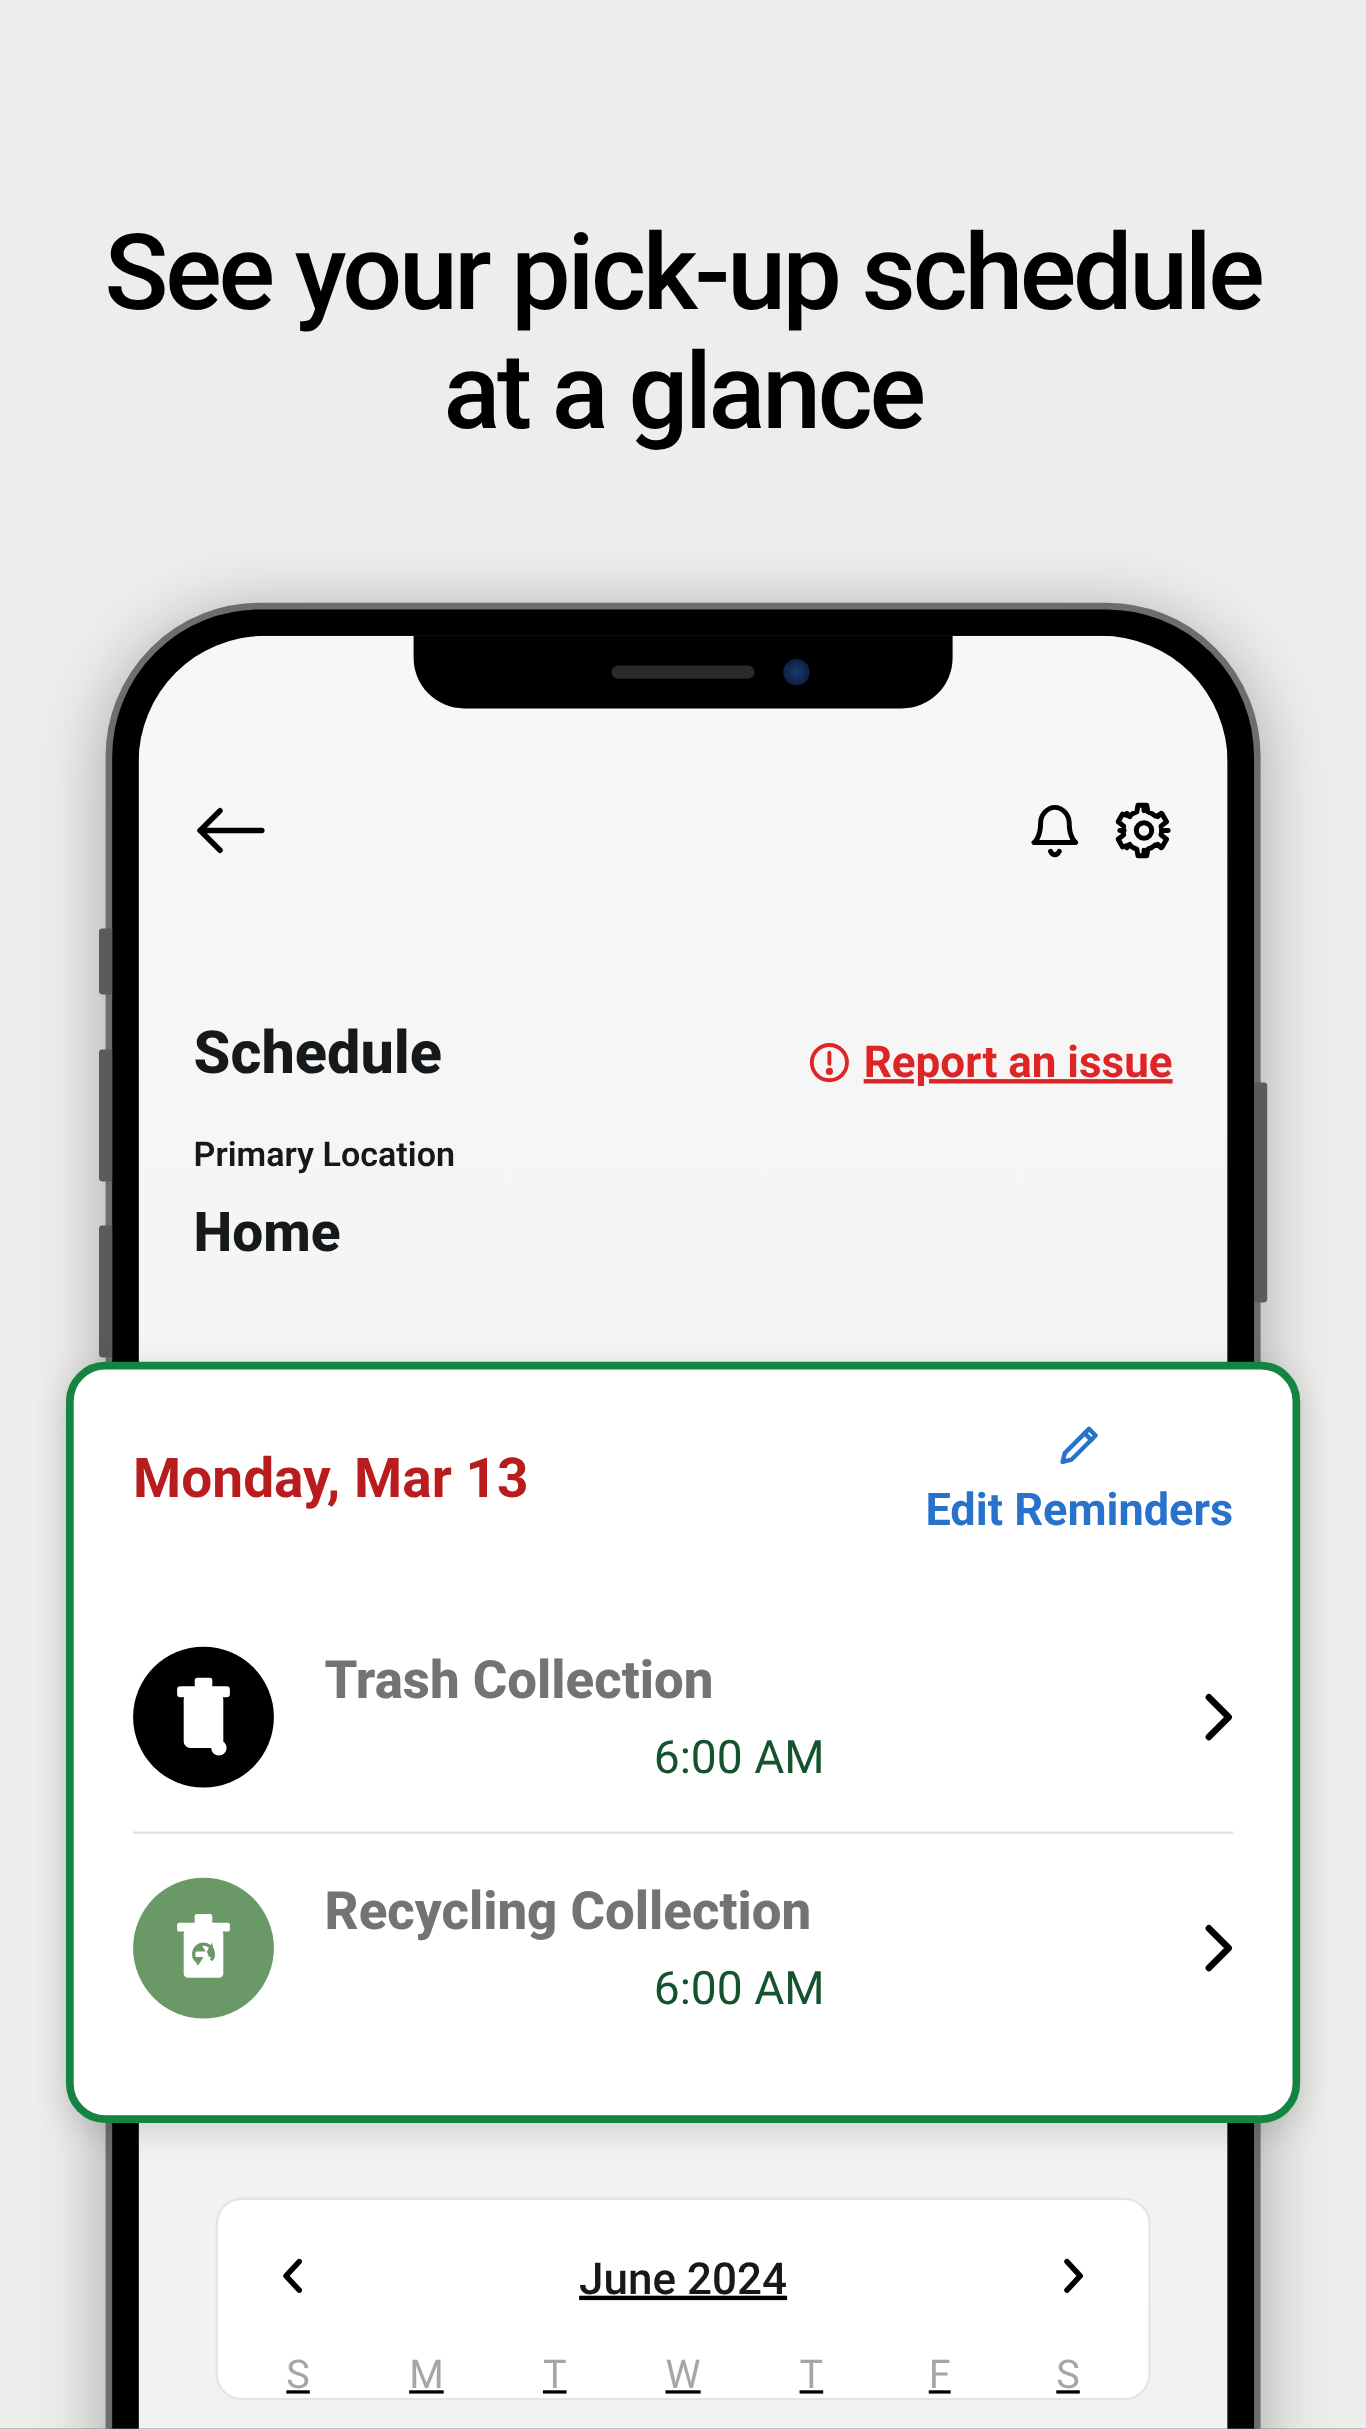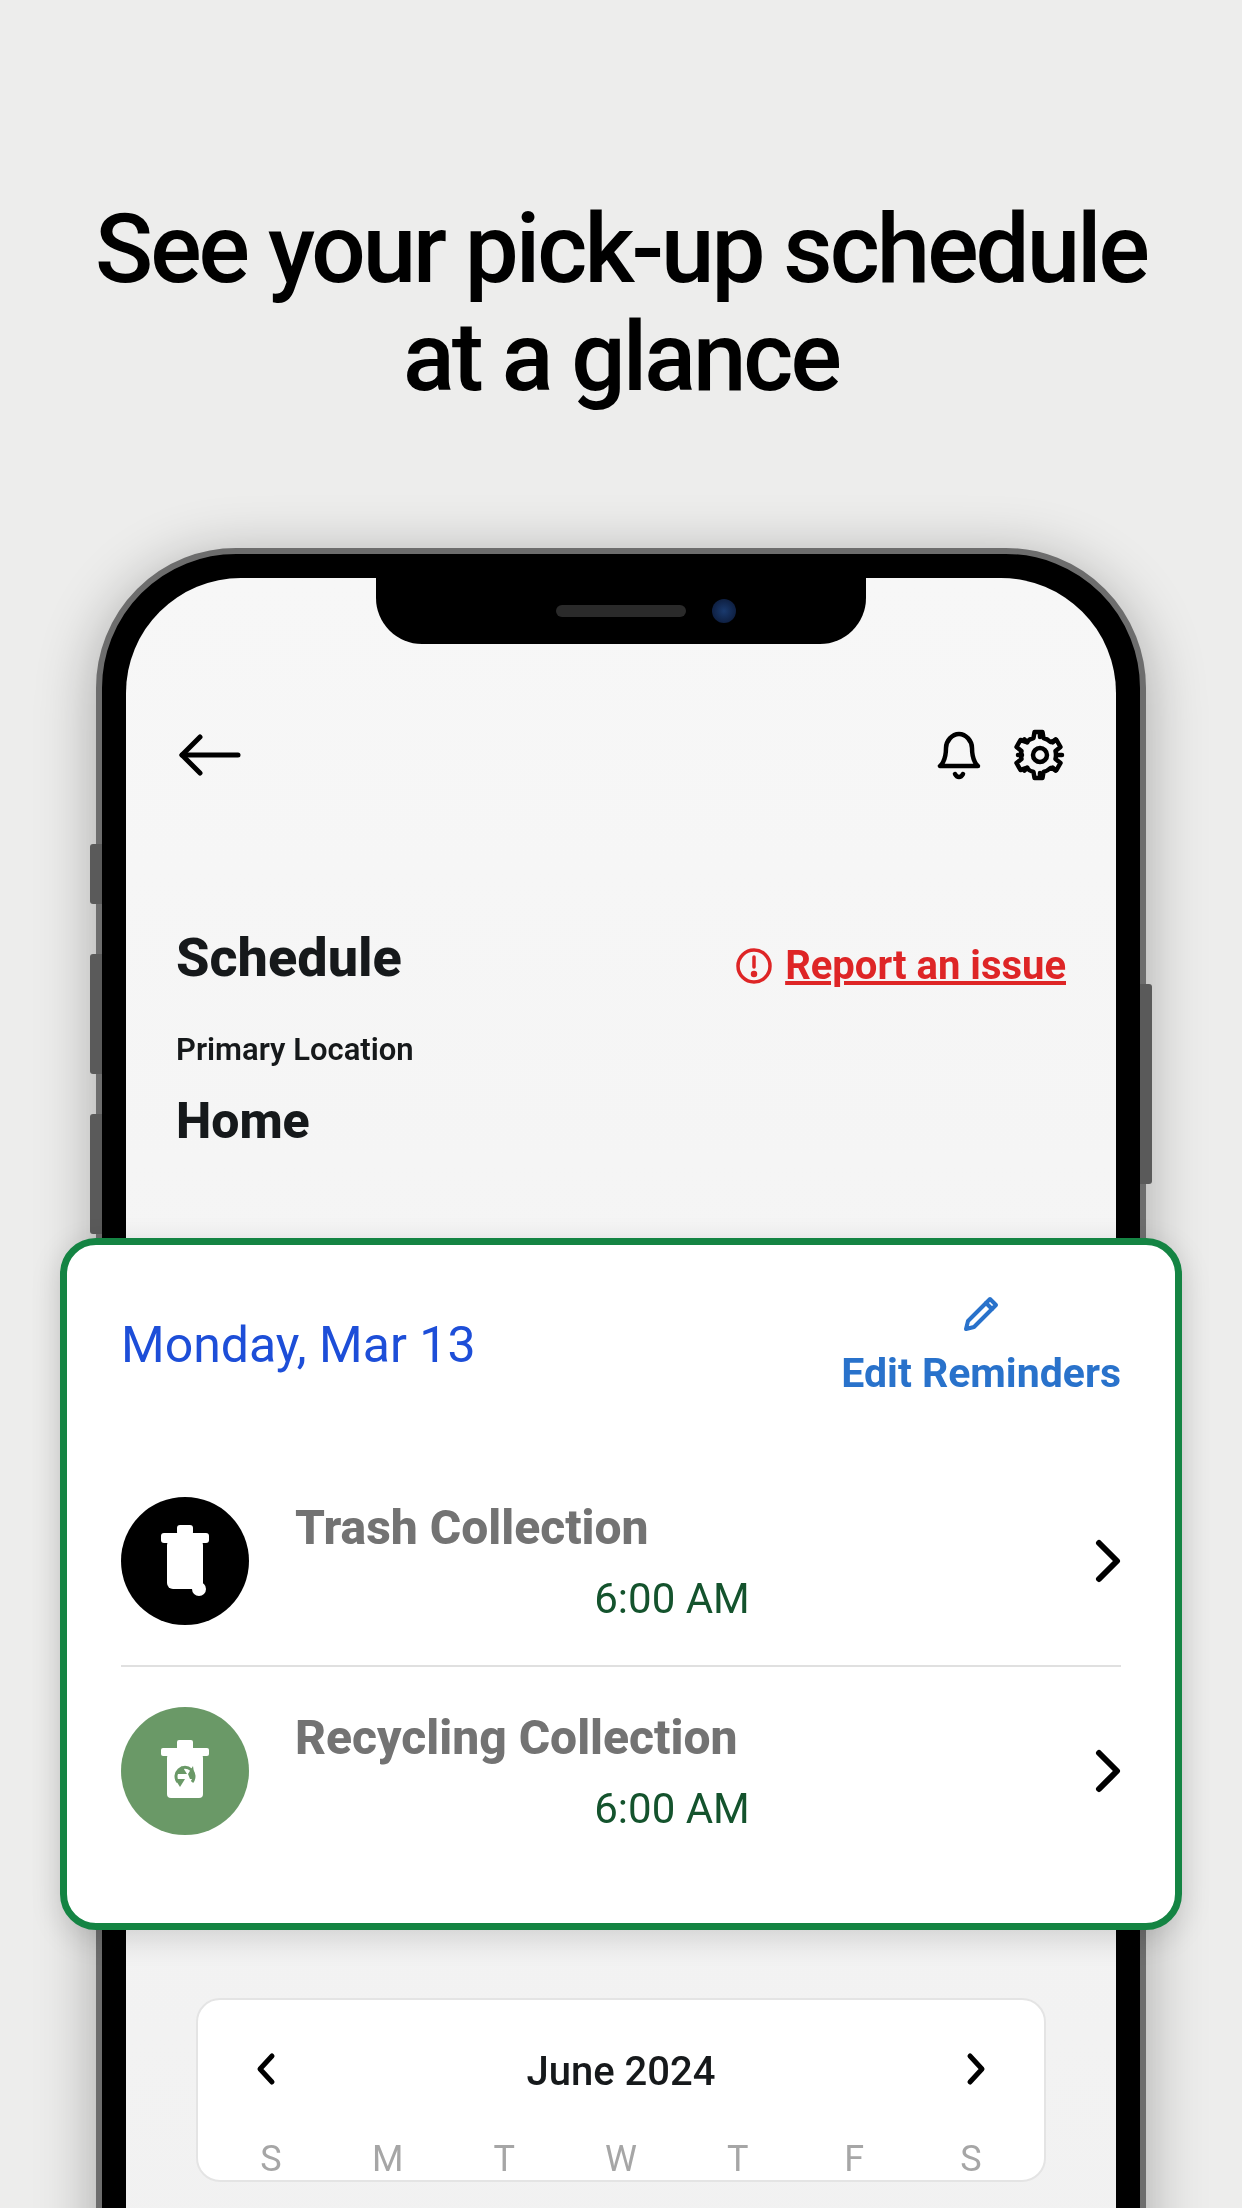--- a/index.html
+++ b/index.html
@@ -181,22 +181,22 @@
     
     .card-header {
       display: flex;
       justify-content: space-between;
       align-items: center;
       margin-bottom: 60px;
     }
     
     .card-date {
       font-size: 50px;
-      font-weight: 400;
-      color: #1d4ed8;
+      font-weight: 700;
+      color: #b91c1c;
     }
     
     .edit-reminders {
       display: flex;
       align-items: center;
       gap: 14px;
       color: #2972cb;
       font-size: 41px;
       font-weight: 700;
       flex-direction: column;
@@ -252,20 +252,21 @@
       position: absolute;
       left: 50%;
       transform: translateX(-50%);
       top: 1998px;
       width: 850px;
       background: #fff;
       border: 2px solid #e4e4e4;
       border-radius: 24px;
       padding: 42px 48px 0 48px;
       z-index: 50;
+      text-decoration: underline;
     }
     
     .calendar-header {
       display: flex;
       justify-content: space-between;
       align-items: center;
       margin-bottom: 38px;
     }
     
     .calendar-month {

